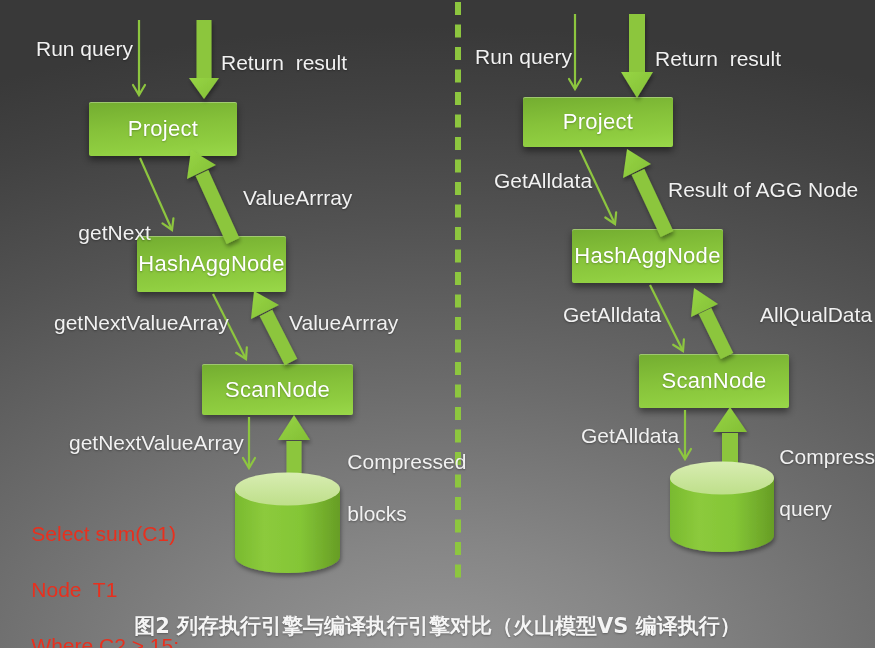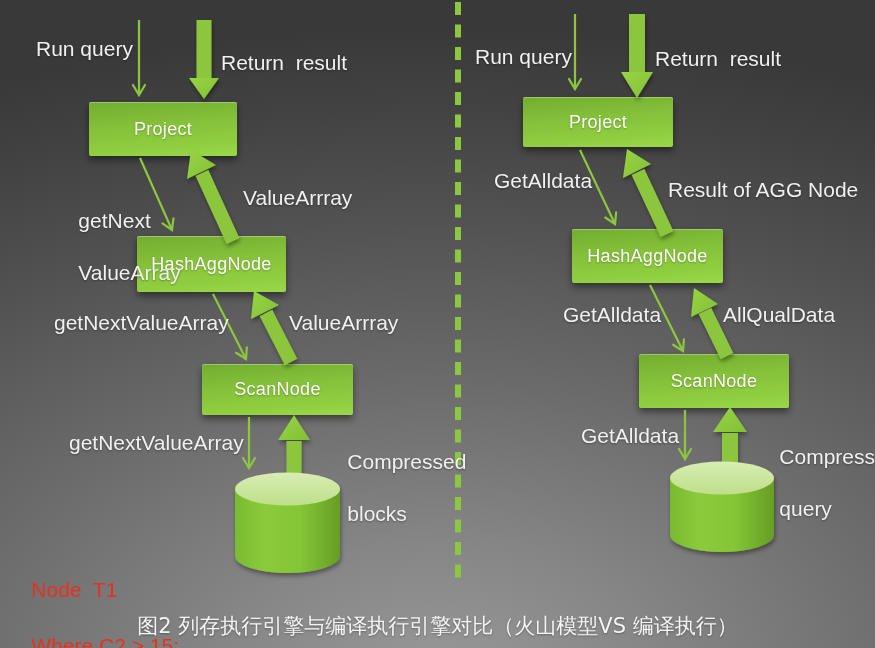--- a/index.html
+++ b/index.html
@@ -11,38 +11,38 @@
     background:radial-gradient(ellipse 125% 100% at 50% 104%,
       #989898 0%, #868686 20%, #6b6b6b 45%, #525252 70%, #424242 88%, #393939 100%);
   }
   .svg-layer{position:absolute;left:0;top:0;width:875px;height:648px;}
   .node{
     position:absolute;
     background:linear-gradient(175deg,#73ad30 0%,#86c23a 45%,#8fcd40 75%,#99d849 100%);
     border-radius:2px;
     box-shadow:0 4px 7px rgba(0,0,0,.45), inset 0 1px 0 rgba(255,255,255,.30);
     display:flex;align-items:center;justify-content:center;
-    color:#ffffff;font-size:18px;letter-spacing:.3px;
+    color:#ffffff;font-size:22px;letter-spacing:.3px;
     text-shadow:0 1px 2px rgba(0,0,0,.25);
   }
   .lbl{
     position:absolute;
     color:#f1f1f1;font-size:21px;line-height:26px;
     white-space:pre;
     text-shadow:0 1px 2px rgba(0,0,0,.35);
   }
   .sql{
     position:absolute;
     color:#e8301e;font-size:21px;line-height:28px;
     white-space:pre;
   }
   .caption{
     position:absolute;left:0;top:612px;width:875px;
     text-align:center;color:#f5f5f5;
-    font-size:21px;font-weight:normal;
+    font-size:21px;font-weight:bold;
     font-family:"DejaVu Sans","Liberation Sans",sans-serif;
     text-shadow:0 1px 2px rgba(0,0,0,.3);
   }
 </style>
 </head>
 <body>
 
 <div class="stage">
 
   <div class="node" style="left:89px;top:102px;width:148px;height:54px;">
@@ -140,44 +140,43 @@
       <ellipse cx="287.5" cy="489" rx="52.5" ry="16.5" fill="url(#cylTop)"></ellipse>
     </g>
     <g filter="url(#ds)">
       <path d="M670,478 L670,535 A52,17 0 0 0 774,535 L774,478 Z" fill="url(#cylBody)"></path>
       <ellipse cx="722" cy="478" rx="52" ry="16.5" fill="url(#cylTop)"></ellipse>
     </g>
   </svg>
 
   <div class="lbl" style="left:36px;top:36px;">Run query</div>
   <div class="lbl" style="left:221px;top:50px;">Return  result</div>
-  <div class="lbl" style="left:55px;top:182px;">
+  <div class="lbl" style="left:55px;top:194px;">
     <span>getNext</span><br>
-    <span>ValueArray</span>
   </div>
   <div class="lbl" style="left:243px;top:185px;">ValueArrray</div>
   <div class="lbl" style="left:54px;top:310px;">getNextValueArray</div>
   <div class="lbl" style="left:289px;top:310px;">ValueArrray</div>
   <div class="lbl" style="left:69px;top:430px;">getNextValueArray</div>
   <div class="lbl" style="left:324px;top:423px;">
     <span>Compressed</span><br>
     <span>blocks</span>
   </div>
   <div class="sql" style="left:8px;top:492px;">
-    <br>
+    <span>Select sum(C1)</span><br>
     <span>Node  T1</span><br>
     <span>Where C2 &gt; 15;</span>
   </div>
 
   <div class="lbl" style="left:475px;top:44px;">Run query</div>
   <div class="lbl" style="left:655px;top:46px;">Return  result</div>
   <div class="lbl" style="left:494px;top:168px;">GetAlldata</div>
   <div class="lbl" style="left:668px;top:177px;">Result of AGG Node</div>
   <div class="lbl" style="left:563px;top:302px;">GetAlldata</div>
-  <div class="lbl" style="left:723px;top:302px;">AllQualData</div>
+  <div class="lbl" style="left:760px;top:302px;">AllQualData</div>
   <div class="lbl" style="left:581px;top:423px;">GetAlldata</div>
   <div class="lbl" style="left:756px;top:418px;">
     <span>Compressed</span><br>
     <span>query</span>
   </div>
 
   <div class="caption">图2 列存执行引擎与编译执行引擎对比（火山模型VS 编译执行）</div>
 
 </div>
 

